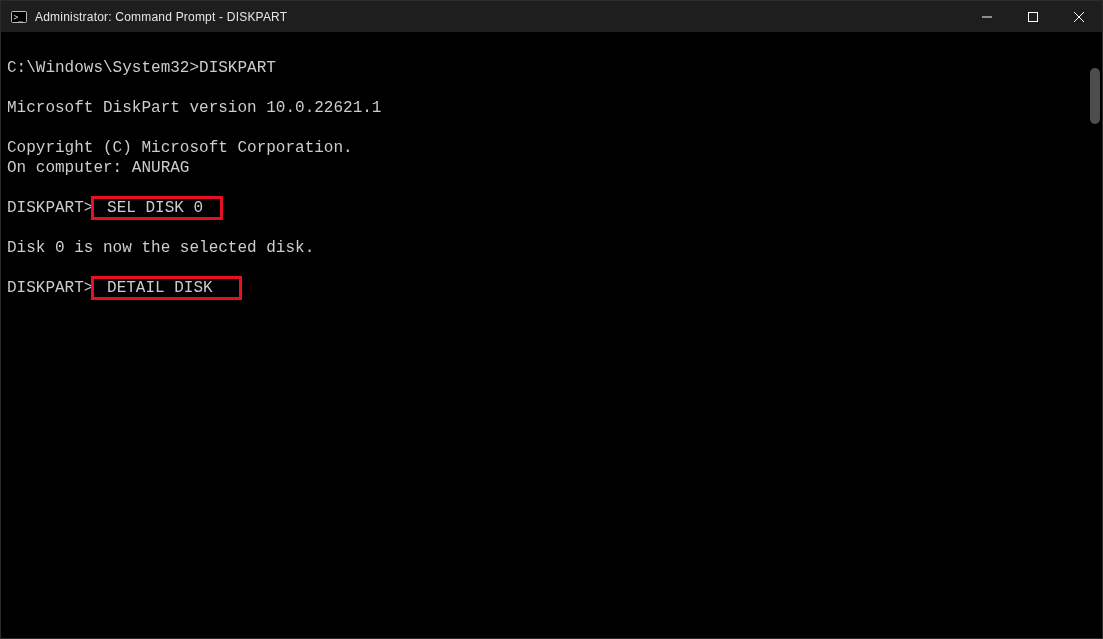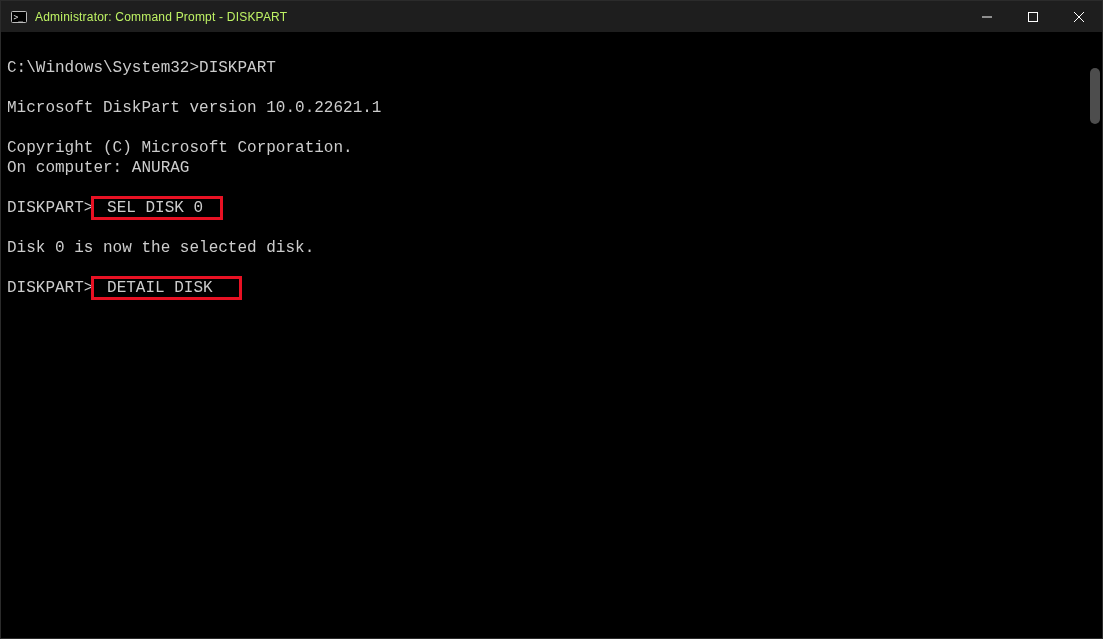--- a/index.html
+++ b/index.html
@@ -1,21 +1,21 @@
 <!DOCTYPE html>
 <html><head>
 <meta charset="utf-8">
 <style>
   * { margin: 0; padding: 0; box-sizing: border-box; }
   html, body { width: 1103px; height: 639px; background: #000; font-family: "Consolas", "Courier New", monospace; font-size: 16px; color: #ccc; overflow: hidden; }
   .window { width: 1103px; height: 639px; background: #0c0c0c; display: flex; flex-direction: column; border: 1px solid #2b2b2b; }
   .titlebar { height: 31px; background: #1e1e1e; display: flex; align-items: center; color: #fff; font-family: "Segoe UI", Arial, sans-serif; font-size: 12px; user-select: none; }
   .titlebar-icon { width: 16px; height: 16px; margin-left: 10px; margin-right: 8px; display: inline-flex; align-items: center; justify-content: center; }
   .titlebar-icon svg { width: 16px; height: 16px; }
-  .titlebar-title { flex: 0 0 auto; color: #bef264; letter-spacing: 0.2px; }
+  .titlebar-title { flex: 0 0 auto; color: #e5e5e5; letter-spacing: 0.2px; }
   .titlebar-spacer { flex: 1 1 auto; }
   .win-btn { width: 46px; height: 31px; display: flex; align-items: center; justify-content: center; color: #fff; }
   .win-btn svg { width: 10px; height: 10px; stroke: #fff; stroke-width: 1; fill: none; }
   .client { flex: 1 1 auto; position: relative; background: #000; overflow: hidden; padding-left: 43px; }
   .terminal { position: absolute; left: 6px; top: 26px; right: 16px; bottom: 6px; white-space: pre; line-height: 20px; color: #ccc; font-family: "Consolas","Courier New",monospace; font-size: 16px; }
   .terminal span { display: inline; }
   .hl { outline: 3px solid #e81123; outline-offset: -1px; padding: 1px 8px 1px 4px; }
   .cursor { display: inline-block; width: 9px; height: 3px; background: #ccc; vertical-align: -1px; margin-left: 0px; }
   .scrollbar-track { position: absolute; right: 2px; top: 36px; width: 10px; height: 560px; }
   .scrollbar-thumb { position: absolute; right: 2px; top: 36px; width: 10px; height: 56px; background: #4d4d4d; border-radius: 5px; }

